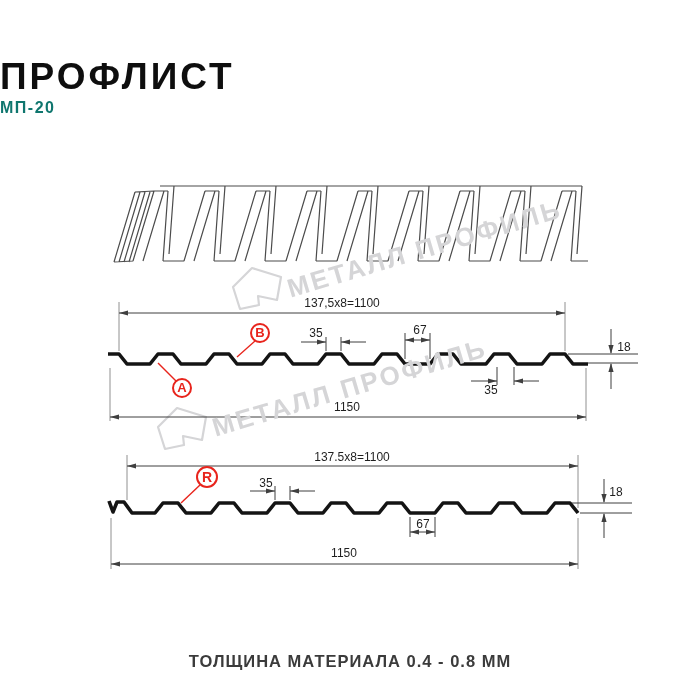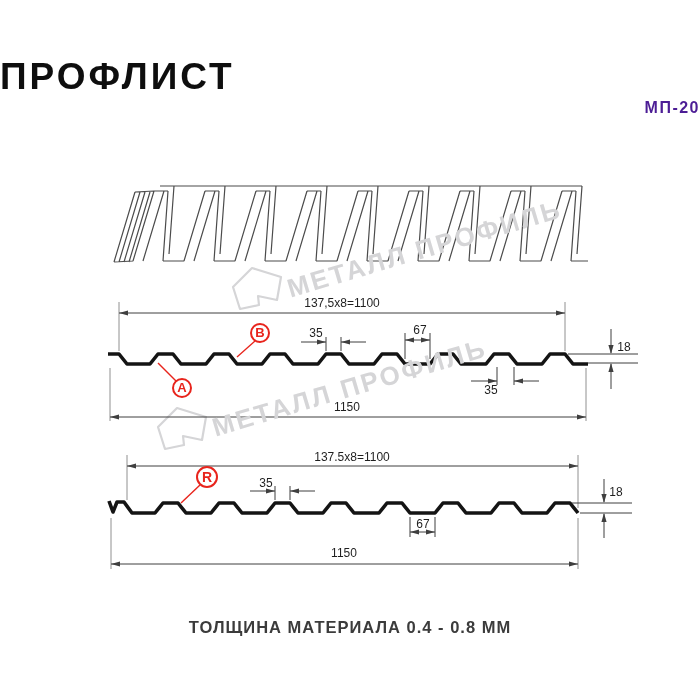--- a/index.html
+++ b/index.html
@@ -1,22 +1,22 @@
 <!DOCTYPE html>
 <html><head>
 <meta charset="utf-8">
 <style>
   html,body{margin:0;padding:0;background:#fff;}
   .page{position:relative;width:700px;height:700px;background:#fff;overflow:hidden;
         font-family:"Liberation Sans",sans-serif;}
   .title{position:absolute;left:0;top:56px;width:700px;text-align:left;
          font-size:37px;font-weight:800;letter-spacing:3px;color:#0e0e0e;}
-  .subtitle{position:absolute;left:0;top:99px;width:700px;text-align:right;
-         font-size:16px;font-weight:700;letter-spacing:1.5px;color:#4c1d95;}
-  .footer{position:absolute;left:0;top:618px;width:700px;text-align:center;
+  .subtitle{position:absolute;left:0;top:99px;width:700px;text-align:left;
+         font-size:16px;font-weight:700;letter-spacing:1.5px;color:#0f766e;}
+  .footer{position:absolute;left:0;top:652px;width:700px;text-align:center;
          font-size:16.5px;font-weight:700;letter-spacing:1px;color:#3b3b3b;}
   #gfx{position:absolute;left:0;top:0;}
   .dim{position:absolute;transform:translate(-50%,-50%);font-size:12px;color:#1f1f1f;
        white-space:nowrap;}
   .marker{position:absolute;transform:translate(-50%,-50%);box-sizing:border-box;
        width:20px;height:20px;border:2px solid #e8241c;border-radius:50%;background:#fff;
        color:#e8241c;font-size:13px;font-weight:700;text-align:center;line-height:16px;}
   .marker.big{width:22px;height:22px;font-size:14px;line-height:18px;}
   .wm-text{position:absolute;white-space:nowrap;font-weight:700;font-size:26px;
        letter-spacing:2.5px;color:#d5d5d7;transform-origin:0 50%;transform:rotate(-16.5deg);}

